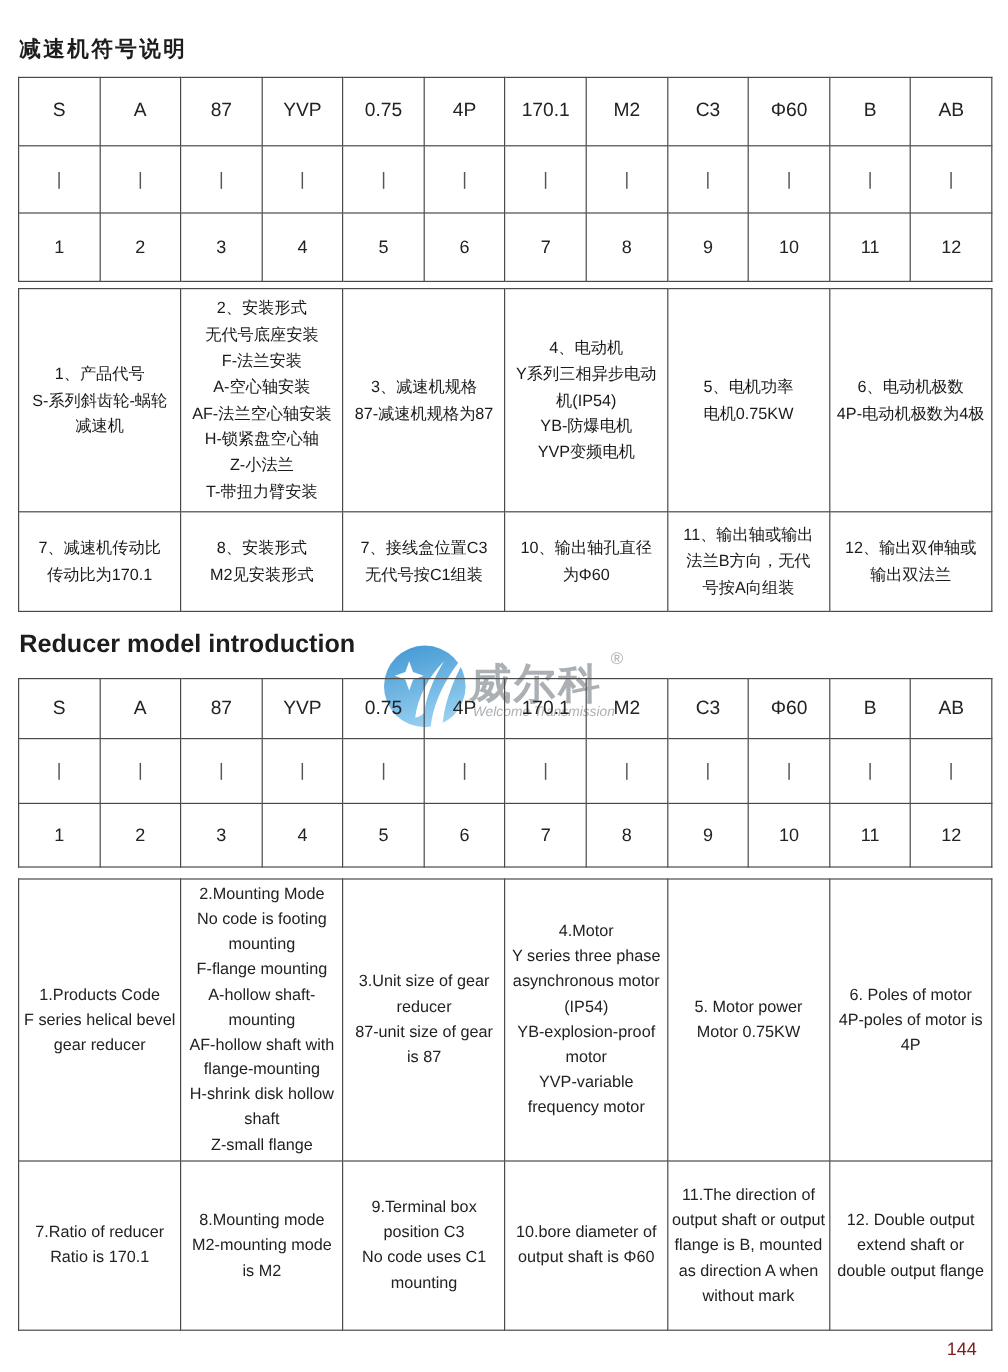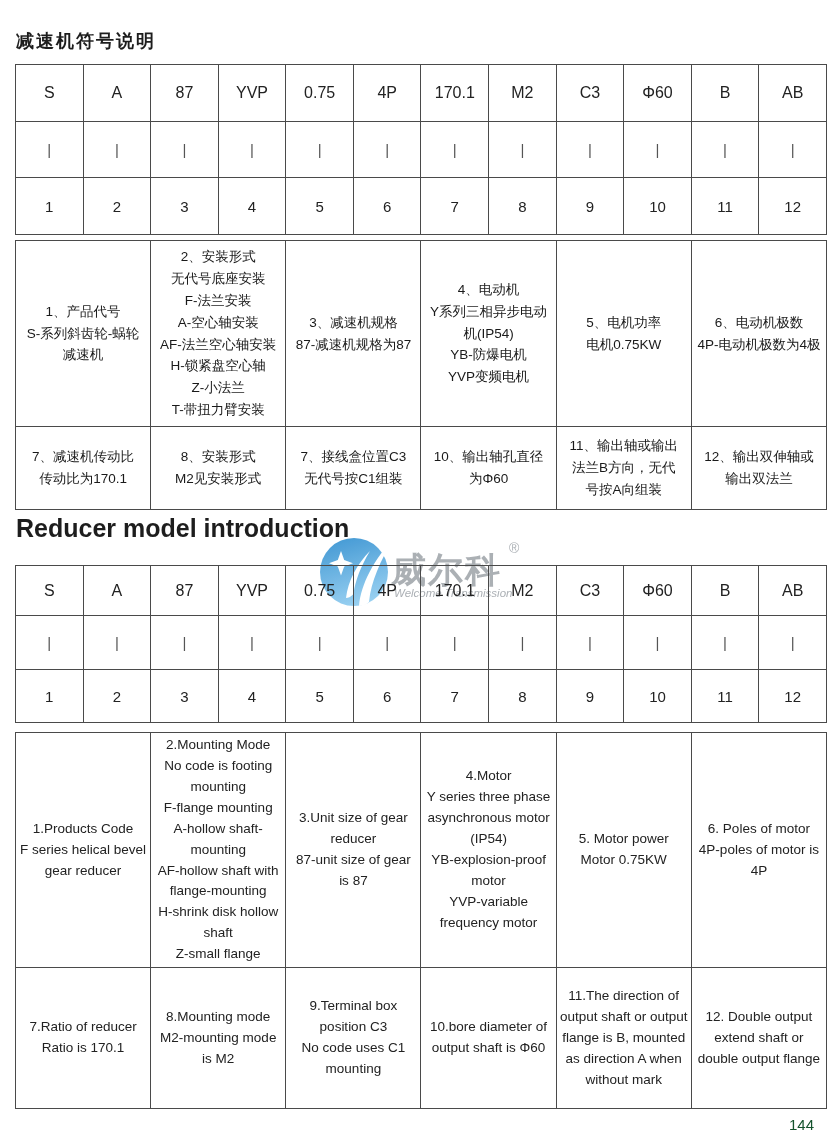--- a/index.html
+++ b/index.html
@@ -6,21 +6,21 @@
   body{
     width:840px;height:1143px;position:relative;background:#ffffff;
     font-family:"Liberation Sans","DejaVu Sans",sans-serif;color:#1d1d1d;
     overflow:hidden;
   }
   .abs{position:absolute;}
   .section-title-cn{
     top:29px;left:16px;font-size:18px;font-weight:bold;letter-spacing:2px;z-index:2;
   }
   .section-title-en{
-    top:514px;left:16px;font-size:25px;font-weight:bold;z-index:2;
+    top:525px;left:16px;font-size:21px;font-weight:bold;z-index:2;
   }
   table{
     border-collapse:collapse;table-layout:fixed;width:812px;z-index:2;
     background:transparent;
   }
   td{
     border:1px solid #4a4a4a;text-align:center;vertical-align:middle;
     padding:2px 3px;overflow:hidden;
   }
   .code-table{left:15px;}
@@ -44,21 +44,21 @@
   #cn-table .r1 td{height:181px;}
   #cn-table .r2 td{height:78px;}
   #en-table{top:732px;}
   #en-table td{font-weight:normal;color:#222;line-height:1.55;}
   #en-table .r1 td{height:229px;}
   #en-table .r2 td{height:136px;}
   .watermark{
     top:535px;left:317px;width:214px;height:76px;z-index:1;opacity:0.95;
   }
   .page-number{
-    top:1116px;left:789px;font-size:15px;color:#14532d;z-index:2;
+    top:1116px;left:789px;font-size:15px;color:#7f1d1d;z-index:2;
   }
 </style>
 </head>
 <body>
 
 <div class="abs section-title-cn">减速机符号说明</div>
 
 <table class="abs code-table" id="code-table-1">
   <tbody>
       <tr class="code-row">

